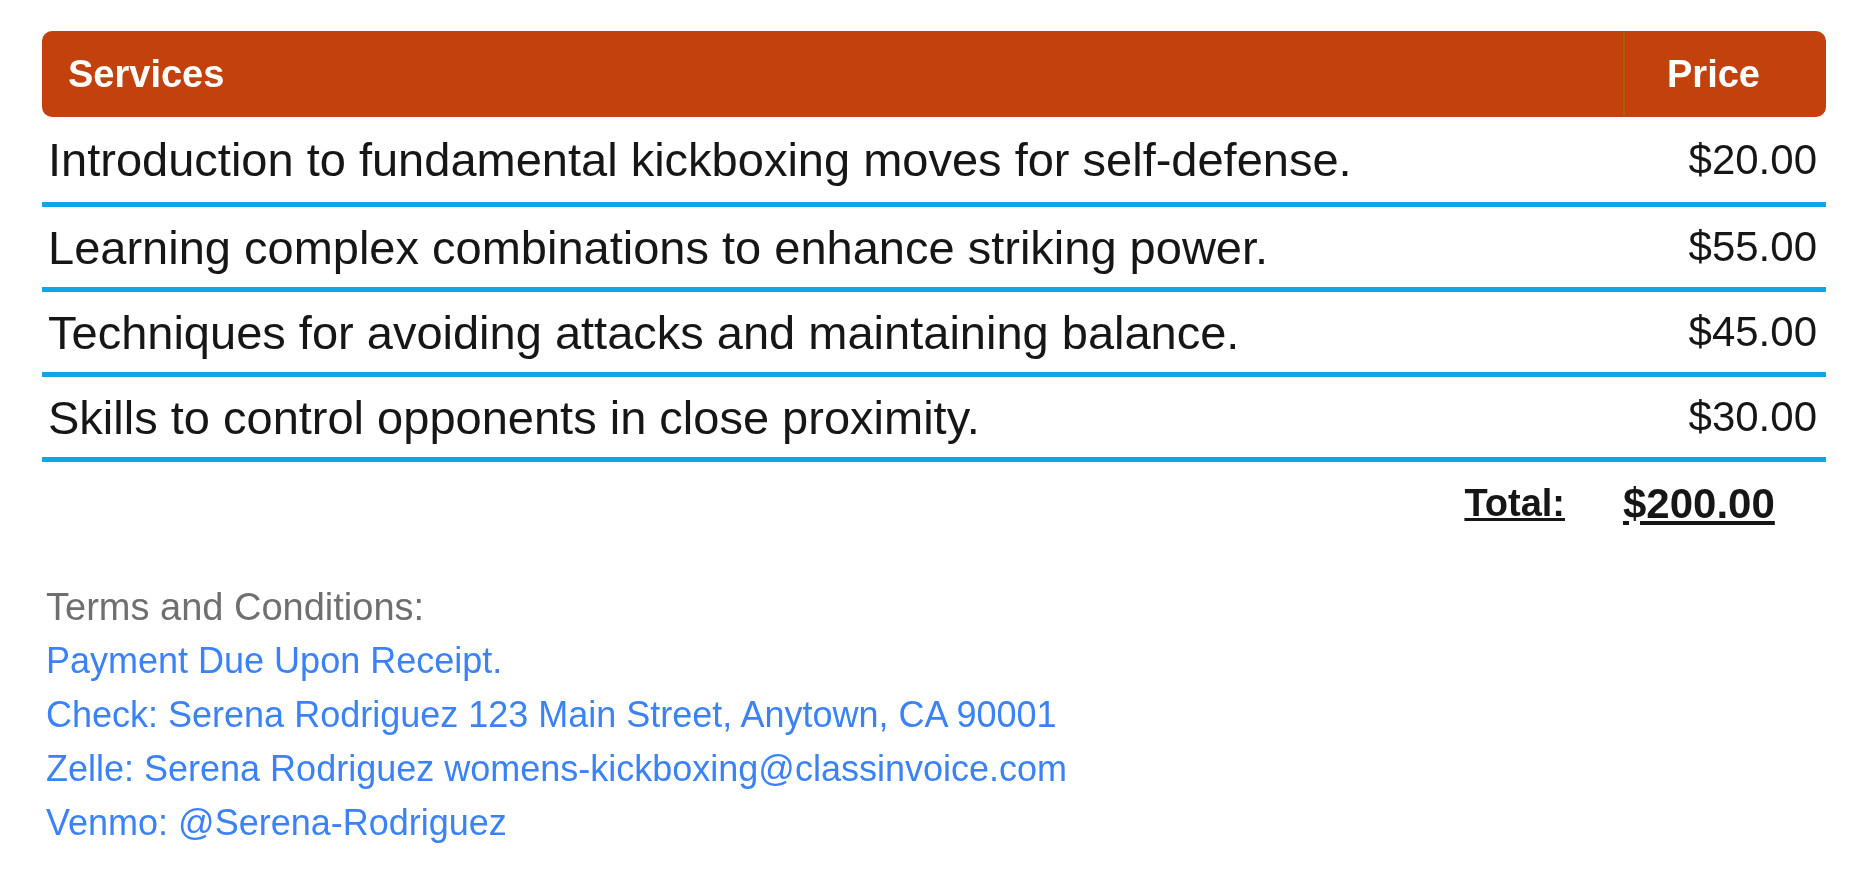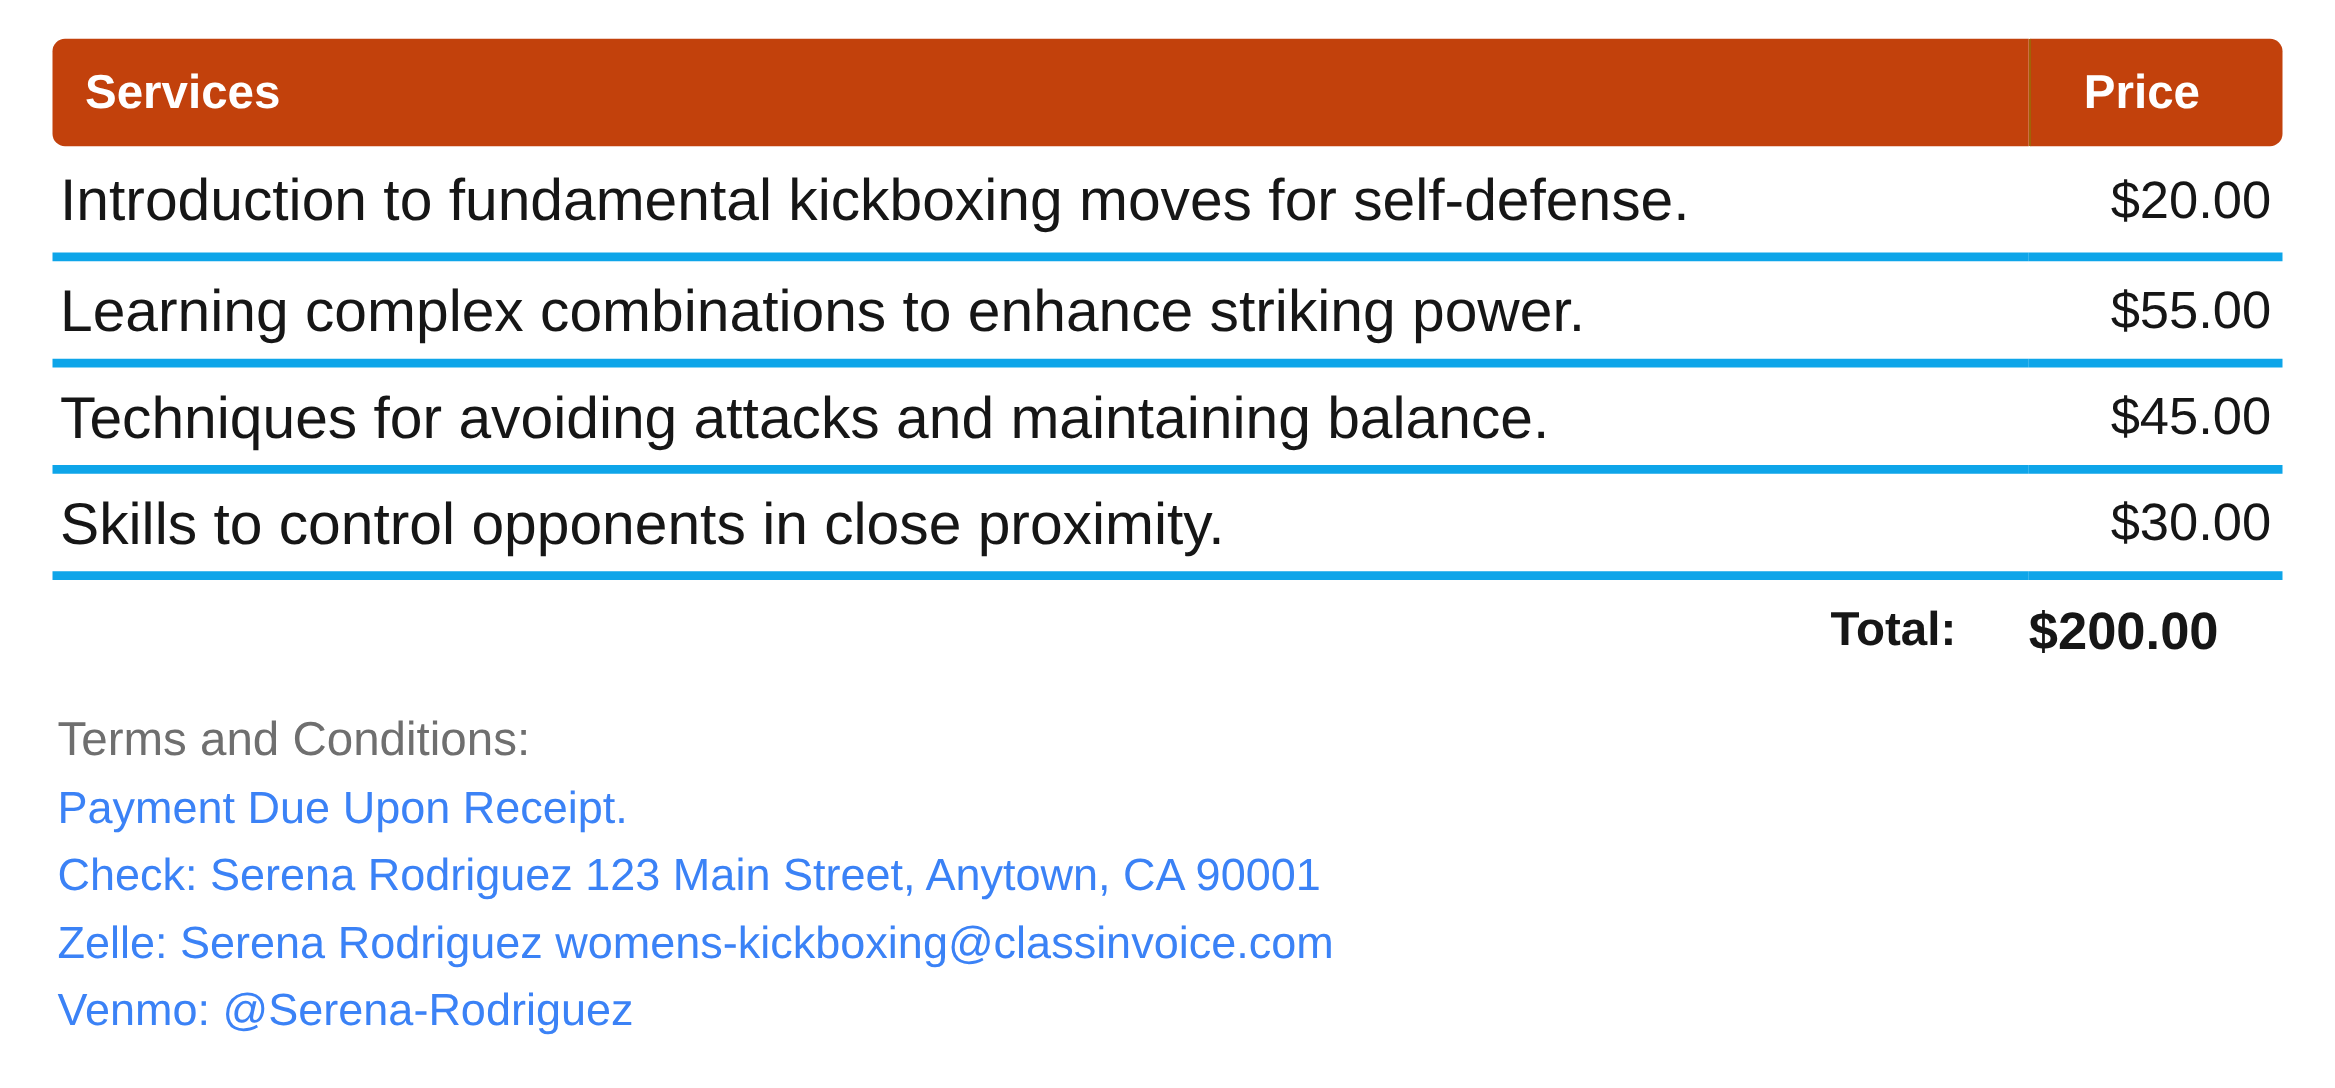--- a/index.html
+++ b/index.html
@@ -52,39 +52,40 @@
   td.td-service {
     font-size: 47px;
     padding-left: 6px;
   }
   td.td-price {
     font-size: 42px;
     text-align: right;
     padding-right: 9px;
   }
   tr.svc-row + tr td {
-    border-top: 7px solid #0ea5e9;
+    border-top: 5px solid #0ea5e9;
   }
   tr.total-row td {
     height: 88px;
     font-weight: bold;
+    text-decoration: underline;
   }
   td.td-total-label {
     font-size: 38px;
     text-align: right;
     padding-right: 58px;
   }
   td.td-total-value {
     font-size: 42px;
     text-align: left;
     padding-right: 9px;
   }
 
   .terms {
-    margin-top: 20px;
+    margin-top: 35px;
     padding-left: 4px;
   }
   .terms-heading {
     font-size: 38px;
     line-height: 54px;
     color: #6f6f6f;
   }
   .terms-line {
     font-size: 36px;
     line-height: 54px;

